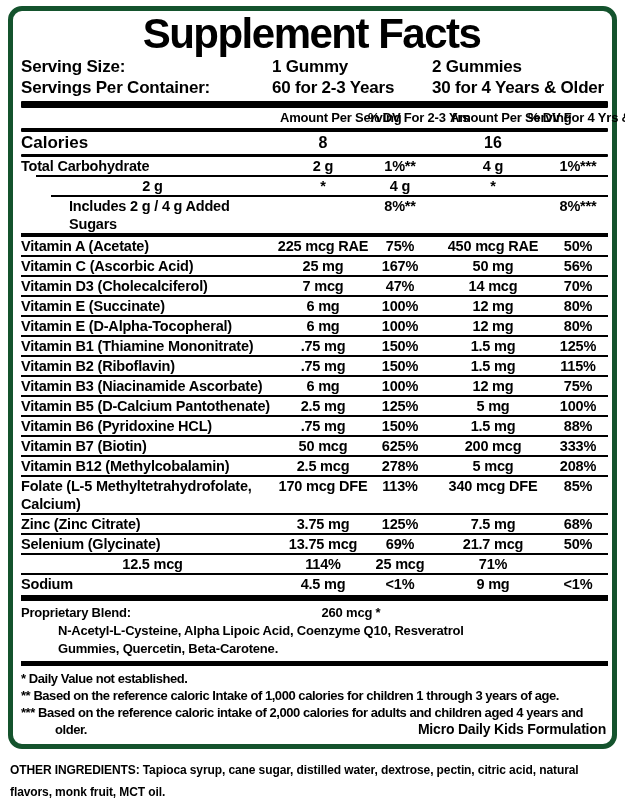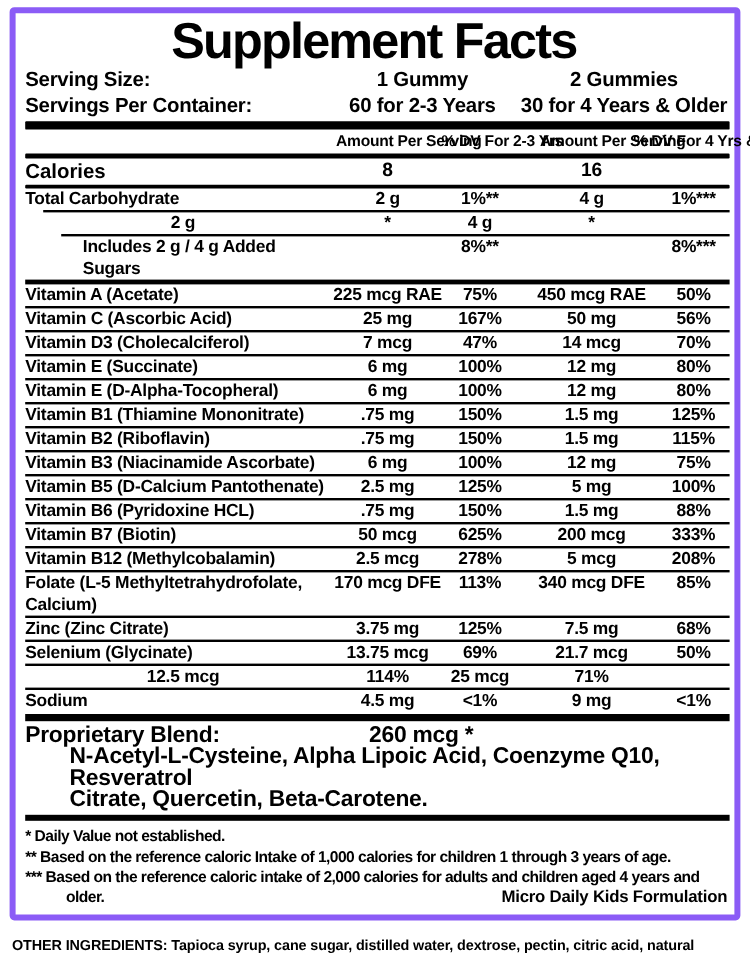--- a/index.html
+++ b/index.html
@@ -2,31 +2,31 @@
 <html><head>
 <meta charset="utf-8">
 <style>
   html,body{margin:0;padding:0;}
   body{
     width:625px;height:805px;overflow:hidden;background:#fff;color:#000;
     font-family:"Liberation Sans",sans-serif;font-weight:bold;
     -webkit-font-smoothing:antialiased;
   }
   .panel{
-    position:relative;margin:6px 8px 0 8px;border:5px solid #8b5cf6;border-radius:4px;
+    position:relative;margin:6px 8px 0 8px;border:5px solid #14532d;border-radius:14px;
     padding:0 4px 4px 8px;background:#fff;
   }
   .title{
     font-size:42px;line-height:44px;text-align:center;margin:1px 6px 0 0;
     letter-spacing:-1.5px;white-space:nowrap;
   }
   
   .srow{display:grid;grid-template-columns:1fr 160px 176px;font-size:17px;line-height:21px;letter-spacing:-0.2px;}
   .srow .slabel{text-align:left;}
-  .srow .scol{text-align:center;white-space:nowrap;}
+  .srow .scol{text-align:left;white-space:nowrap;}
   
   .bar{background:#000;border-radius:1px;}
   .b7{height:7px;margin-top:3px;}
   .b4{height:4px;}
   .b3{height:3px;}
   
   .grid{display:grid;grid-template-columns:1fr 78px 76px 110px 60px;align-items:start;}
   .cell{display:flex;justify-content:center;white-space:nowrap;}
   
   .hdr{font-size:13px;line-height:14px;padding:3px 0 3px 0;letter-spacing:-0.2px;}
@@ -40,21 +40,21 @@
   
   .row{font-size:14.5px;line-height:18px;letter-spacing:-0.2px;}
   .row .name{padding-right:4px;}
   .ind1{padding-left:22px;}
   .ind2{padding-left:48px;}
   .sep{height:2px;background:#000;}
   .sep.i1{margin-left:15px;}
   .sep.i2{margin-left:30px;}
   .sep.thick{height:4px;}
   
-  .blend{border-top:6px solid #000;margin-top:2px;padding-top:3px;font-size:19px;line-height:18px;letter-spacing:-0.2px;}
+  .blend{border-top:6px solid #000;margin-top:2px;padding-top:3px;font-size:13px;line-height:18px;letter-spacing:-0.2px;}
   .blend-head{display:flex;}
   .blend-label{width:245px;}
   .blend-amt{width:170px;text-align:center;white-space:nowrap;}
   .blend-line{padding-left:37px;}
   
   .footnotes{border-top:5px solid #000;margin-top:3px;padding:4px 0 2px 0;position:relative;
     font-size:13px;line-height:17px;letter-spacing:-0.45px;}
   .fn{padding-left:34px;text-indent:-34px;margin:0;}
   .tagline{position:absolute;right:2px;bottom:2px;font-size:14px;letter-spacing:-0.2px;}
   
@@ -268,21 +268,21 @@
     <div class="cell">&lt;1%</div>
   </div>
 </div>
 
   <div class="blend">
     <div class="blend-head">
       <div class="blend-label">Proprietary Blend:</div>
       <div class="blend-amt">260 mcg *</div>
     </div>
     <div class="blend-line">N-Acetyl-L-Cysteine, Alpha Lipoic Acid, Coenzyme Q10, Resveratrol</div>
-    <div class="blend-line">Citrate, Quercetin, Beta-Carotene.</div>
+    <div class="blend-line">Gummies, Quercetin, Beta-Carotene.</div>
   </div>
 
   <div class="footnotes">
     <p class="fn"><span>*</span> <span>Daily Value not established.</span></p>
     <p class="fn"><span>**</span> <span>Based on the reference caloric Intake of 1,000 calories for children 1 through 3 years of age.</span></p>
     <p class="fn"><span>***</span> <span>Based on the reference caloric intake of 2,000 calories for adults and children aged 4 years and older.</span></p>
     <div class="tagline">Micro Daily Kids Formulation</div>
   </div>
 
 </div>

